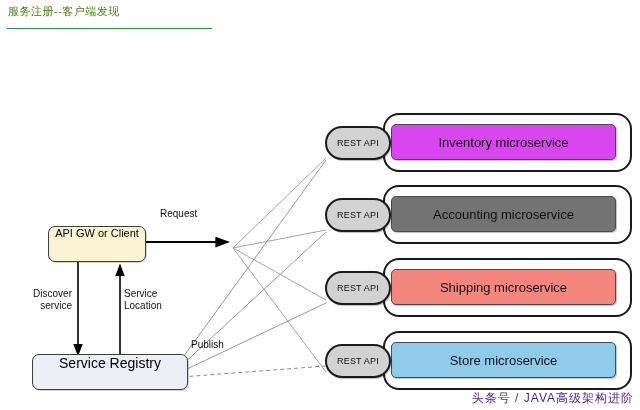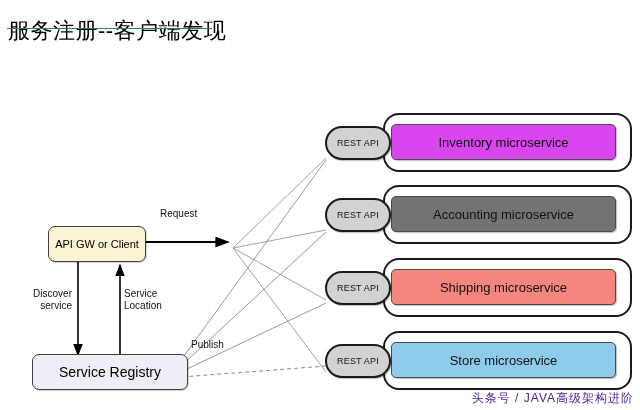--- a/index.html
+++ b/index.html
@@ -24,41 +24,41 @@
   #diagram-svg {
     position: absolute;
     left: 0; top: 0;
     width: 640px;
     height: 410px;
   }
   
   .page-title {
     position: absolute;
     left: 8px;
-    top: 16px;
-    font-size: 22px;
+    top: 4px;
+    font-size: 11px;
     font-weight: 500;
-    color: #000000;
+    color: #4d7c0f;
     letter-spacing: 0.5px;
     white-space: nowrap;
   }
   .title-rule {
     position: absolute;
     left: 7px;
     top: 28px;
     width: 205px;
     height: 1px;
     background: #2a8b3f;
   }
   
   .box {
     position: absolute;
     box-sizing: border-box;
     display: flex;
-    align-items: center;
+    align-items: flex-start;
     justify-content: center;
     text-align: center;
     color: #000000;
     white-space: nowrap;
   }
   .gw-box {
     border: 1px solid #3f3f3f;
     border-radius: 7px;
     background: #fbf4d2;
     font-size: 11px;

